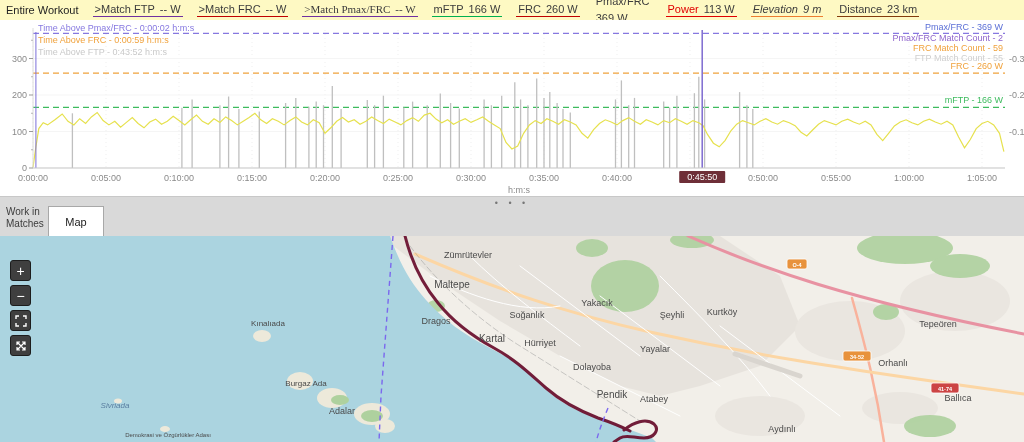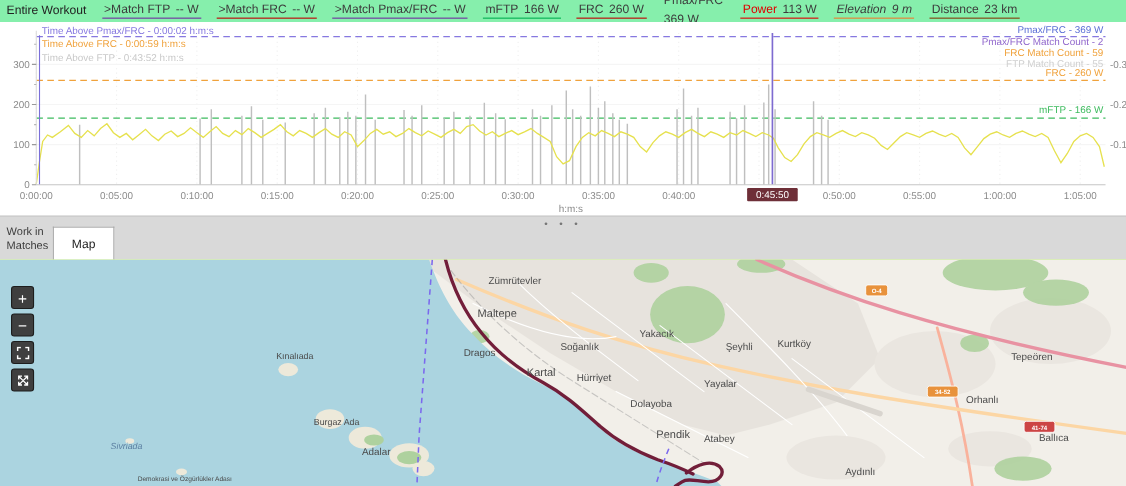--- a/index.html
+++ b/index.html
@@ -1,33 +1,33 @@
 <!DOCTYPE html>
 <html><head>
 <meta charset="utf-8">
 <style>
   html,body{margin:0;padding:0}
   body{width:1024px;height:442px;overflow:hidden;background:#fff;font-family:"Liberation Sans",sans-serif}
   svg{display:block}
   svg text{font-family:"Liberation Sans",sans-serif}
 
-  .toolbar{height:20px;display:flex;align-items:center;gap:14px;padding:0 6px;font-size:11px;background:#86efac}
+  .toolbar{height:20px;display:flex;align-items:center;gap:14px;padding:0 6px;font-size:11px;background:#fef9c3}
   .tb-title{color:#222;white-space:nowrap}
   #toolbar-metrics{display:flex;gap:14px;align-items:center}
   .metric{display:inline-flex;gap:5px;border-bottom:1px solid;padding:0 2px 1px 2px;white-space:nowrap}
   .m-label,.m-value{color:#3c3c3c}
 
   .chart-wrap{position:relative;height:176px;background:#fff}
 
   .bottom-strip{position:relative;height:40px;background:#d9d9d9;box-sizing:border-box;border-top:1px solid #c8c8c8}
   .splitter-dots{position:absolute;top:1px;left:0;right:0;text-align:center;font-size:9px;color:#777;letter-spacing:4px}
   .tab-plain{position:absolute;left:6px;top:9px;width:58px;font-size:10px;line-height:12px;color:#3c3c3c}
   .tab-selected{position:absolute;left:48px;top:9px;bottom:0;width:54px;background:#fff;border:1px solid #a8a8a8;border-bottom:none;display:flex;align-items:center;justify-content:center;font-size:11px;color:#222}
 
-  .map-wrap{position:relative;height:206px;overflow:hidden;background:#bef264}
+  .map-wrap{position:relative;height:206px;overflow:hidden;background:#f9a8d4}
   .map-controls{position:absolute;left:10px;top:24px;display:flex;flex-direction:column;gap:4px}
   .map-controls button{width:21px;height:21px;background:#3f3f3f;color:#fff;border:1px solid #1d1d1d;border-radius:3px;font-size:14px;line-height:1;display:flex;align-items:center;justify-content:center;padding:0;font-family:inherit;cursor:pointer}
   .attribution{position:absolute;right:0;bottom:0;background:rgba(255,255,255,.78);font-size:9px;color:#333;padding:1px 4px;white-space:nowrap}
 
   .tick{font-size:9px;fill:#8a8a8a}
   .ann{font-size:9px}
   .cursor-label{font-size:9px;fill:#fff}
   .axis-label{font-size:9px;fill:#8a8a8a}
   .maplabel{fill:#4a4a4a}
   .water-label{font-style:italic;fill:#5a7ea0}
@@ -42,21 +42,21 @@
     <span class="tb-title">Entire Workout</span>
     <div id="toolbar-metrics">
         <span class="metric" style="border-bottom-color: rgb(112, 48, 160);">
           <span class="m-label">&gt;Match FTP</span>
           <span class="m-value">-- W</span>
         </span>
         <span class="metric" style="border-bottom-color: rgb(192, 0, 0); align-items: center;">
           <span class="m-label">&gt;Match FRC</span>
           <span class="m-value">-- W</span>
         </span>
-        <span class="metric" style="border-bottom-color: rgb(112, 48, 160);">
+        <span class="metric" style="border-bottom-color: rgb(112, 48, 160); font-family: Liberation Serif, serif;">
           <span class="m-label">&gt;Match Pmax/FRC</span>
           <span class="m-value">-- W</span>
         </span>
         <span class="metric" style="border-bottom-color: rgb(0, 176, 80);">
           <span class="m-label">mFTP</span>
           <span class="m-value">166 W</span>
         </span>
         <span class="metric" style="border-bottom-color: rgb(192, 0, 0);">
           <span class="m-label">FRC</span>
           <span class="m-value">260 W</span>

